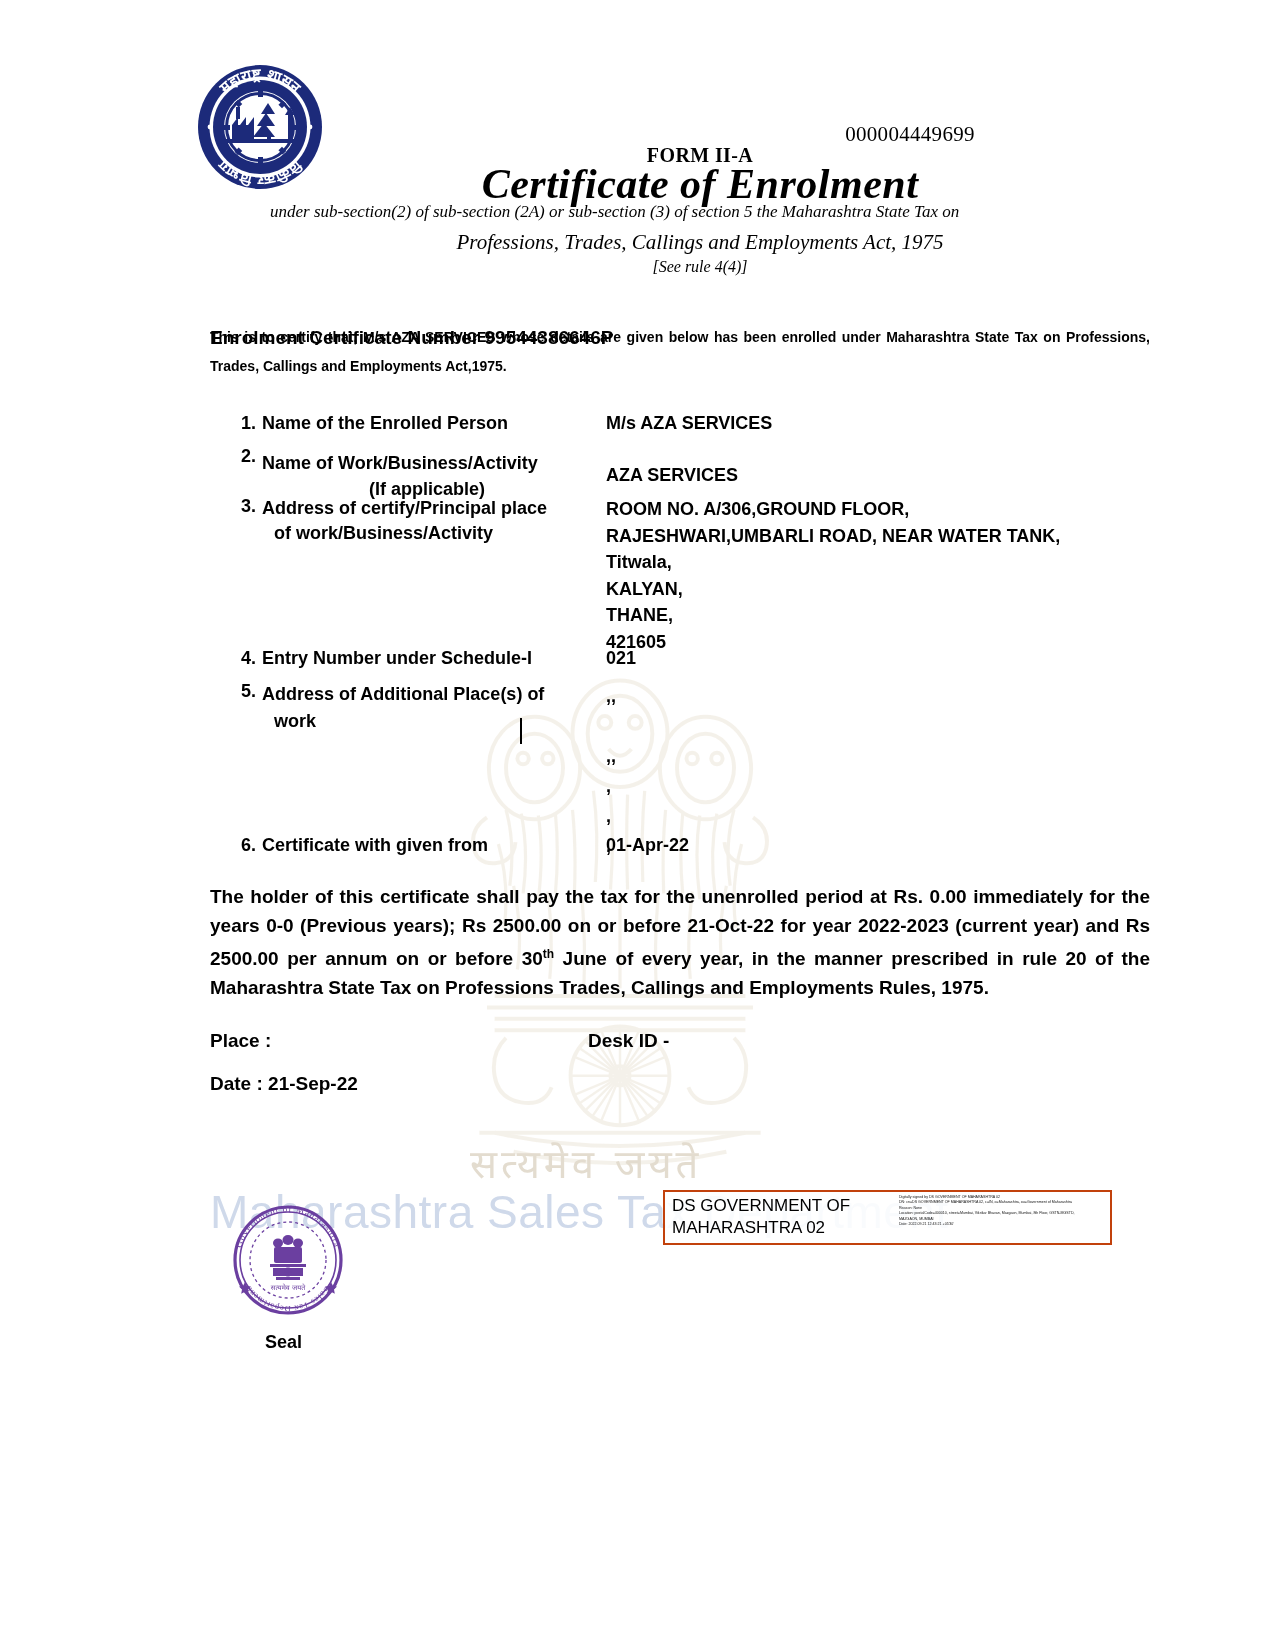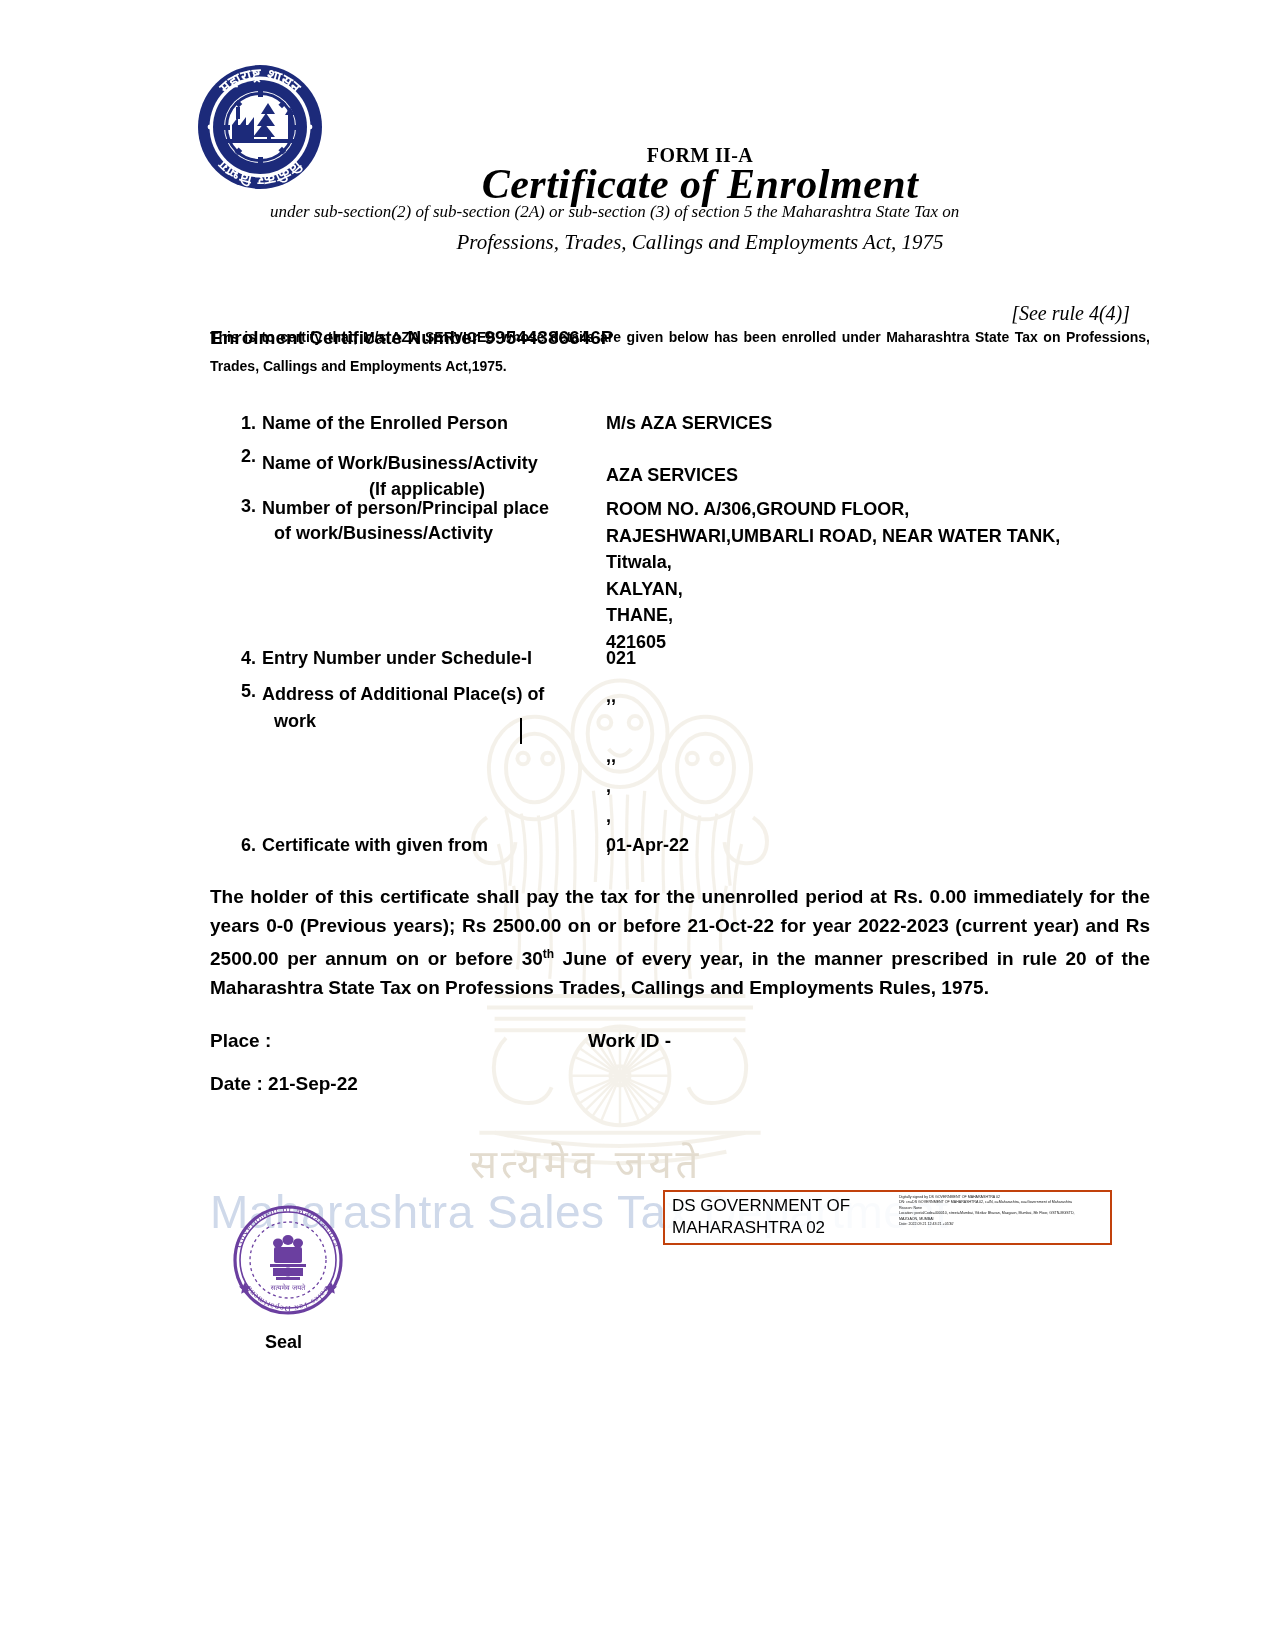--- a/index.html
+++ b/index.html
@@ -117,25 +117,24 @@
     text-align: center;
     font-family: "Liberation Serif", serif;
     font-style: italic;
     font-size: 21px;
   }
   .seerule {
     position: absolute;
     left: 270px;
     top: 258px;
     width: 860px;
-    text-align: right;
+    text-align: center;
     font-family: "Liberation Serif", serif;
     font-style: italic;
-    font-size: 20px;
-    margin-top: 44px;
+    font-size: 16px;
   }
 
   
   .ec-number {
     position: absolute;
     left: 210px;
     top: 300px;
     font-size: 19px;
     font-weight: bold;
     margin-top: 27px;
@@ -384,20 +383,21 @@
         <textPath href="#arcTop" startOffset="50%" text-anchor="middle">महाराष्ट्र शासन</textPath>
       </text>
       <text font-family="DejaVu Sans, sans-serif" font-size="14" fill="#ffffff" font-weight="bold">
         <textPath href="#arcBot" startOffset="50%" text-anchor="middle">विक्रीकर विभाग</textPath>
       </text>
       <circle cx="14" cy="64" r="2.4" fill="#ffffff"></circle>
       <circle cx="114" cy="64" r="2.4" fill="#ffffff"></circle>
     </svg>
   </div>
 
+  <div class="docnum">000004449699</div>
   <div class="formno">FORM II-A</div>
   <div class="title">Certificate of Enrolment</div>
   <div class="subtitle1">under sub-section(2) of sub-section (2A) or sub-section (3) of section 5 the Maharashtra State Tax on</div>
   <div class="subtitle2">Professions, Trades, Callings and Employments Act, 1975</div>
   <div class="seerule">[See rule 4(4)]</div>
 
   <div class="ec-number">Enrolment Certificate Number 99544386646P</div>
 
   <div class="certify">This is to certify that, M/s AZA SERVICES whose details are given below has been enrolled under Maharashtra State Tax on Professions, Trades, Callings and Employments Act,1975.</div>
 
@@ -412,21 +412,21 @@
     <span class="lab">
       <span>Name of Work/Business/Activity</span>
       <span class="sub">(If applicable)</span>
     </span>
     <span class="val">AZA SERVICES</span>
   </div>
 
   <div class="row r3">
     <span class="num">3.</span>
     <span class="lab">
-      <span>Number of person/Principal place</span>
+      <span>Address of certify/Principal place</span>
       <span class="l2">of work/Business/Activity</span>
     </span>
     <span class="val" style="white-space:pre-line">ROOM NO. A/306,GROUND FLOOR,
 RAJESHWARI,UMBARLI ROAD, NEAR WATER TANK,
 Titwala,
 KALYAN,
 THANE,
 421605</span>
   </div>
 
@@ -456,21 +456,21 @@
     <span class="num">6.</span>
     <span class="lab">Certificate with given from</span>
     <span class="val">01-Apr-22</span>
   </div>
 
   <div class="paragraph">
     <span>The holder of this certificate shall pay the tax for the unenrolled period at Rs.  0.00 immediately for the years 0-0 (Previous years); Rs 2500.00 on or before 21-Oct-22 for year 2022-2023 (current year) and Rs 2500.00 per annum on or before 30</span><sup>th</sup><span> June of every year, in the manner prescribed in rule 20 of the Maharashtra State Tax on Professions Trades, Callings and Employments Rules, 1975.</span>
   </div>
 
   <div class="place">Place :</div>
-  <div class="deskid">Work ID -</div>
+  <div class="deskid">Desk ID -</div>
   <div class="date">Date   : 21-Sep-22</div>
 
   <div class="seal">
     <svg viewBox="0 0 140 140" xmlns="http://www.w3.org/2000/svg">
       <defs>
         <path id="sealTop" d="M 22 70 A 48 48 0 0 1 118 70"></path>
         <path id="sealBot" d="M 116 70 A 46 46 0 0 1 24 70"></path>
       </defs>
       <circle cx="70" cy="70" r="53" fill="none" stroke="#6b3fa0" stroke-width="3.2"></circle>
       <circle cx="70" cy="70" r="48" fill="none" stroke="#6b3fa0" stroke-width="1.6"></circle>

